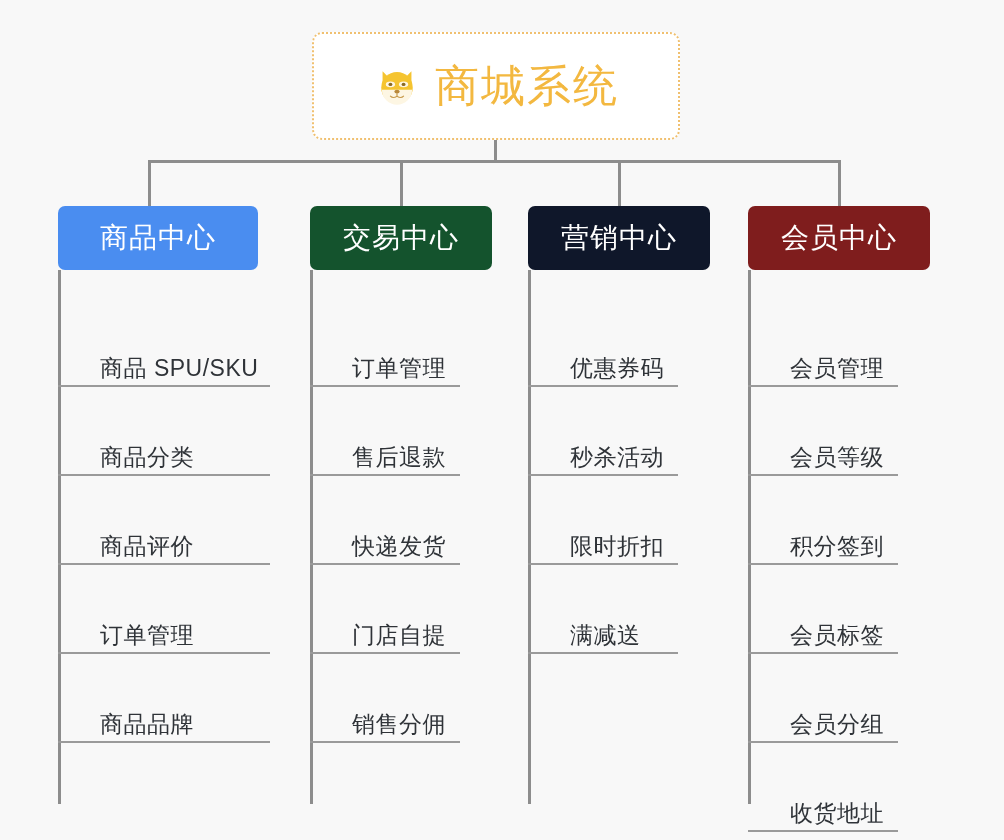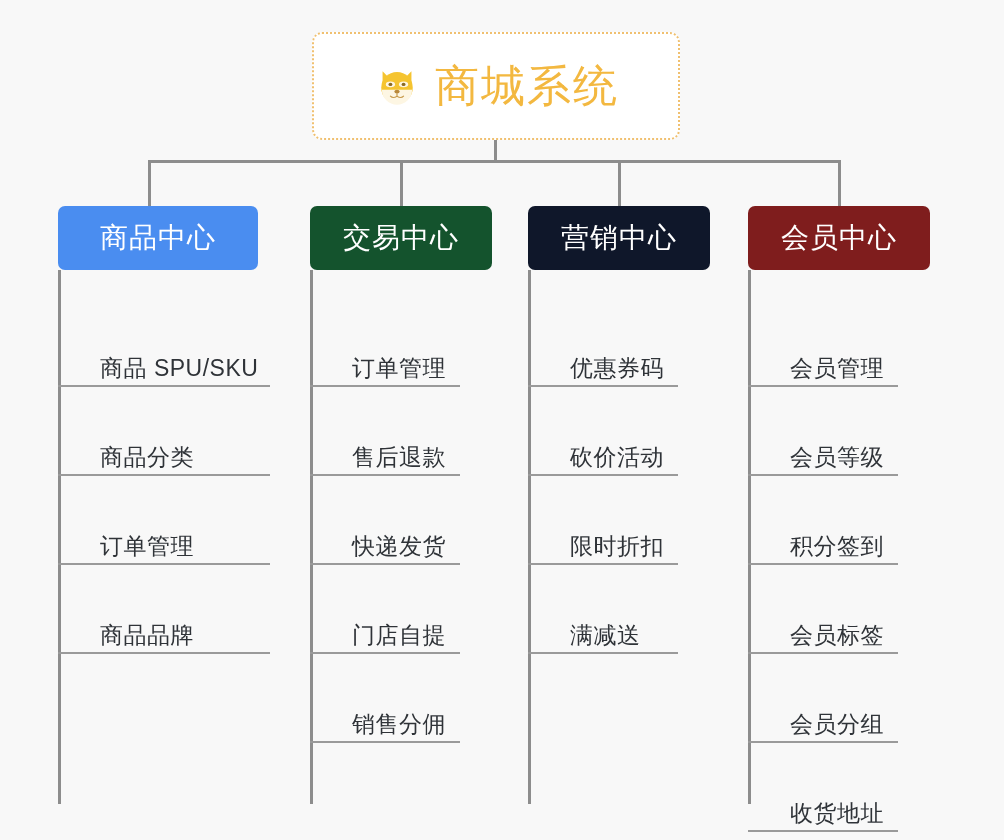--- a/index.html
+++ b/index.html
@@ -188,20 +188,24 @@
           <div class="leaf-rail" style="height: 534px;"></div>
           <div class="leaf-item">
             <span class="leaf-label">商品 SPU/SKU</span>
             <div class="leaf-underline"></div>
           </div>
           <div class="leaf-item">
             <span class="leaf-label">商品分类</span>
             <div class="leaf-underline"></div>
           </div>
           <div class="leaf-item">
+            <span class="leaf-label">商品评价</span>
+            <div class="leaf-underline"></div>
+          </div>
+          <div class="leaf-item">
             <span class="leaf-label">订单管理</span>
             <div class="leaf-underline"></div>
           </div>
           <div class="leaf-item">
             <span class="leaf-label">商品品牌</span>
             <div class="leaf-underline"></div>
           </div>
         </div>
       </div>
       <div class="column col-1" style="left: 310px; width: 182px;">
@@ -236,21 +240,21 @@
         <div class="cat-node" style="background: #0f172a;">
           <span>营销中心</span>
         </div>
         <div class="leaf-list">
           <div class="leaf-rail" style="height: 534px;"></div>
           <div class="leaf-item">
             <span class="leaf-label">优惠券码</span>
             <div class="leaf-underline"></div>
           </div>
           <div class="leaf-item">
-            <span class="leaf-label">砍价活动</span>
+            <span class="leaf-label">秒杀活动</span>
             <div class="leaf-underline"></div>
           </div>
           <div class="leaf-item">
             <span class="leaf-label">限时折扣</span>
             <div class="leaf-underline"></div>
           </div>
           <div class="leaf-item">
             <span class="leaf-label">满减送</span>
             <div class="leaf-underline"></div>
           </div>

